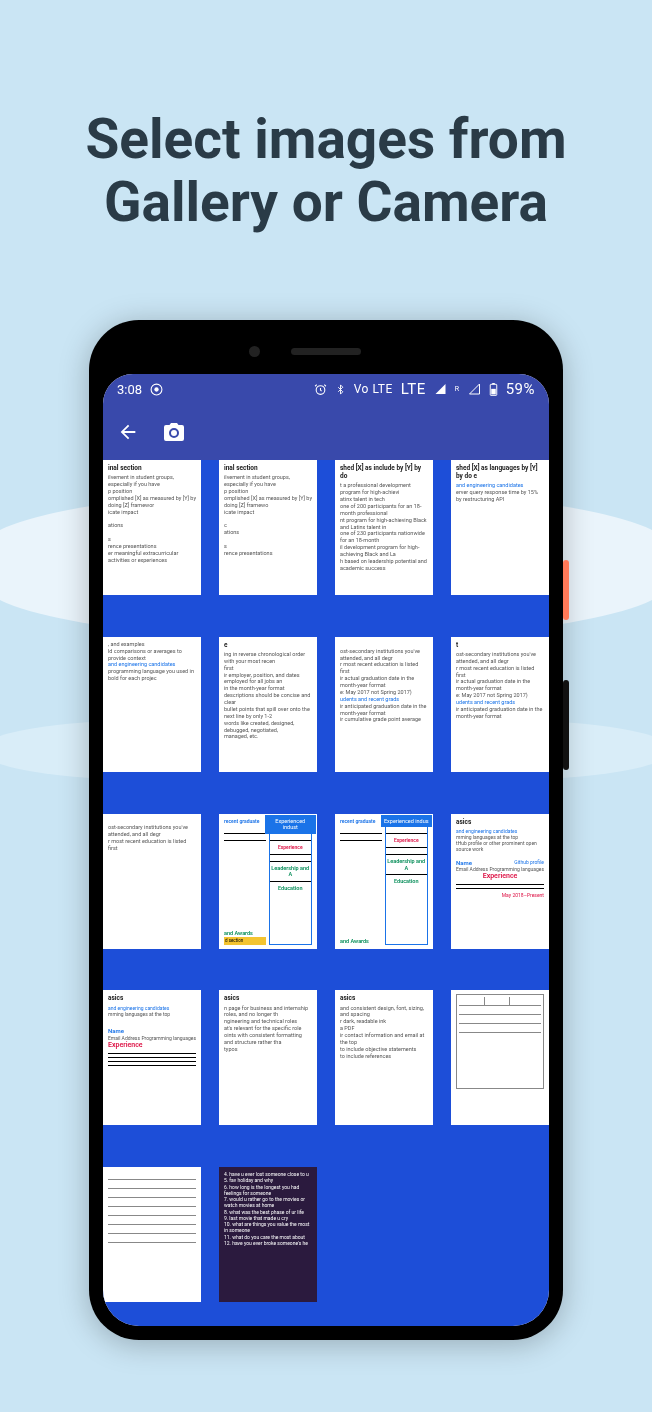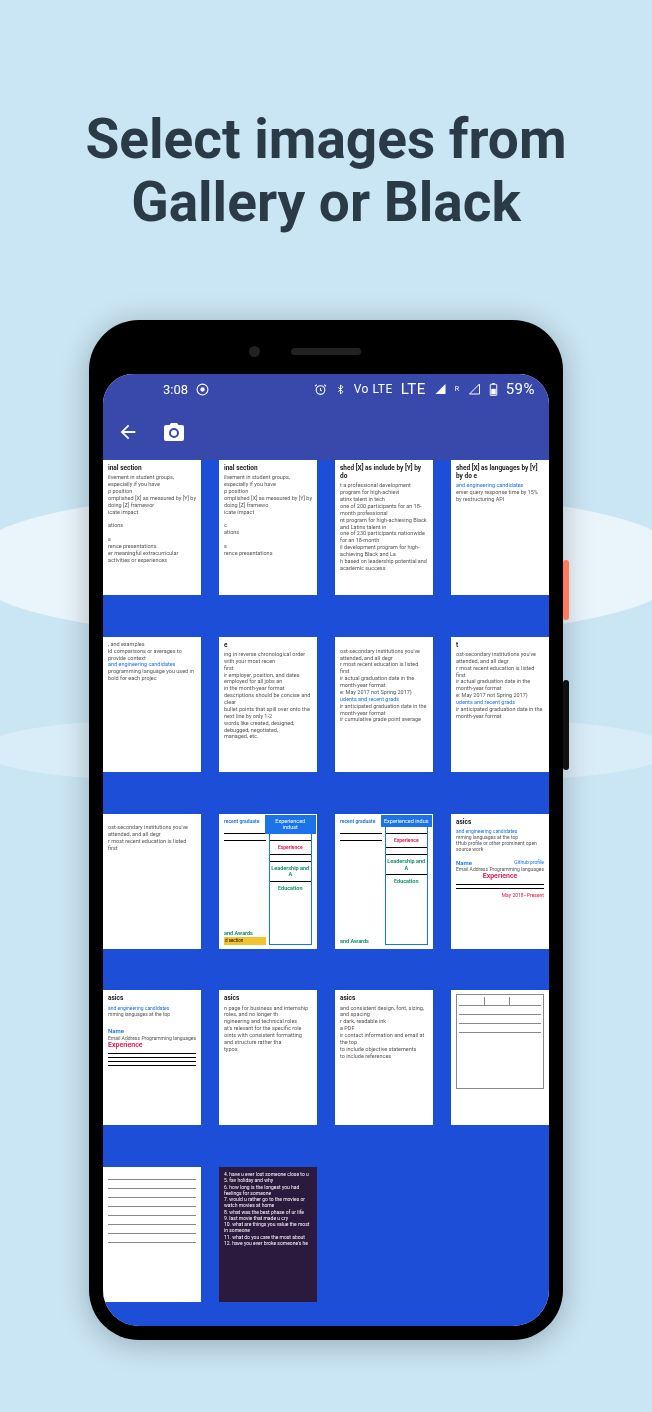--- a/index.html
+++ b/index.html
@@ -94,21 +94,21 @@
   .status {
     height: 30px;
     background: #3949ab;
     color: #fff;
     display: flex;
     align-items: center;
     font-size: 13px;
     padding: 0 14px;
     justify-content: space-between;
   }
-  .status .left, .status .right { display:flex; align-items:center; gap:8px;margin-left:46px; }
+  .status .left, .status .right { display:flex; align-items:center; gap:8px; }
   .status .right span { font-size: 15px; letter-spacing:.5px; }
 
   
   .appbar {
     height: 56px;
     background: #3949ab;
     color: #fff;
     display: flex;
     align-items: center;
     padding: 0 14px;
@@ -152,21 +152,21 @@
   .half { width:50%; display:flex; flex-direction:column;}
 </style>
 </head>
 <body>
 
 <div class="wave w1"></div>
 <div class="wave w2"></div>
 
 <div class="headline">
   <span>Select images from</span><br>
-  <span>Gallery or Black</span>
+  <span>Gallery or Camera</span>
 </div>
 
 <div class="phone">
   <div class="side-btn red"></div>
   <div class="side-btn black"></div>
 
   <div class="screen">
 
     <div class="status">
       <div class="left">

